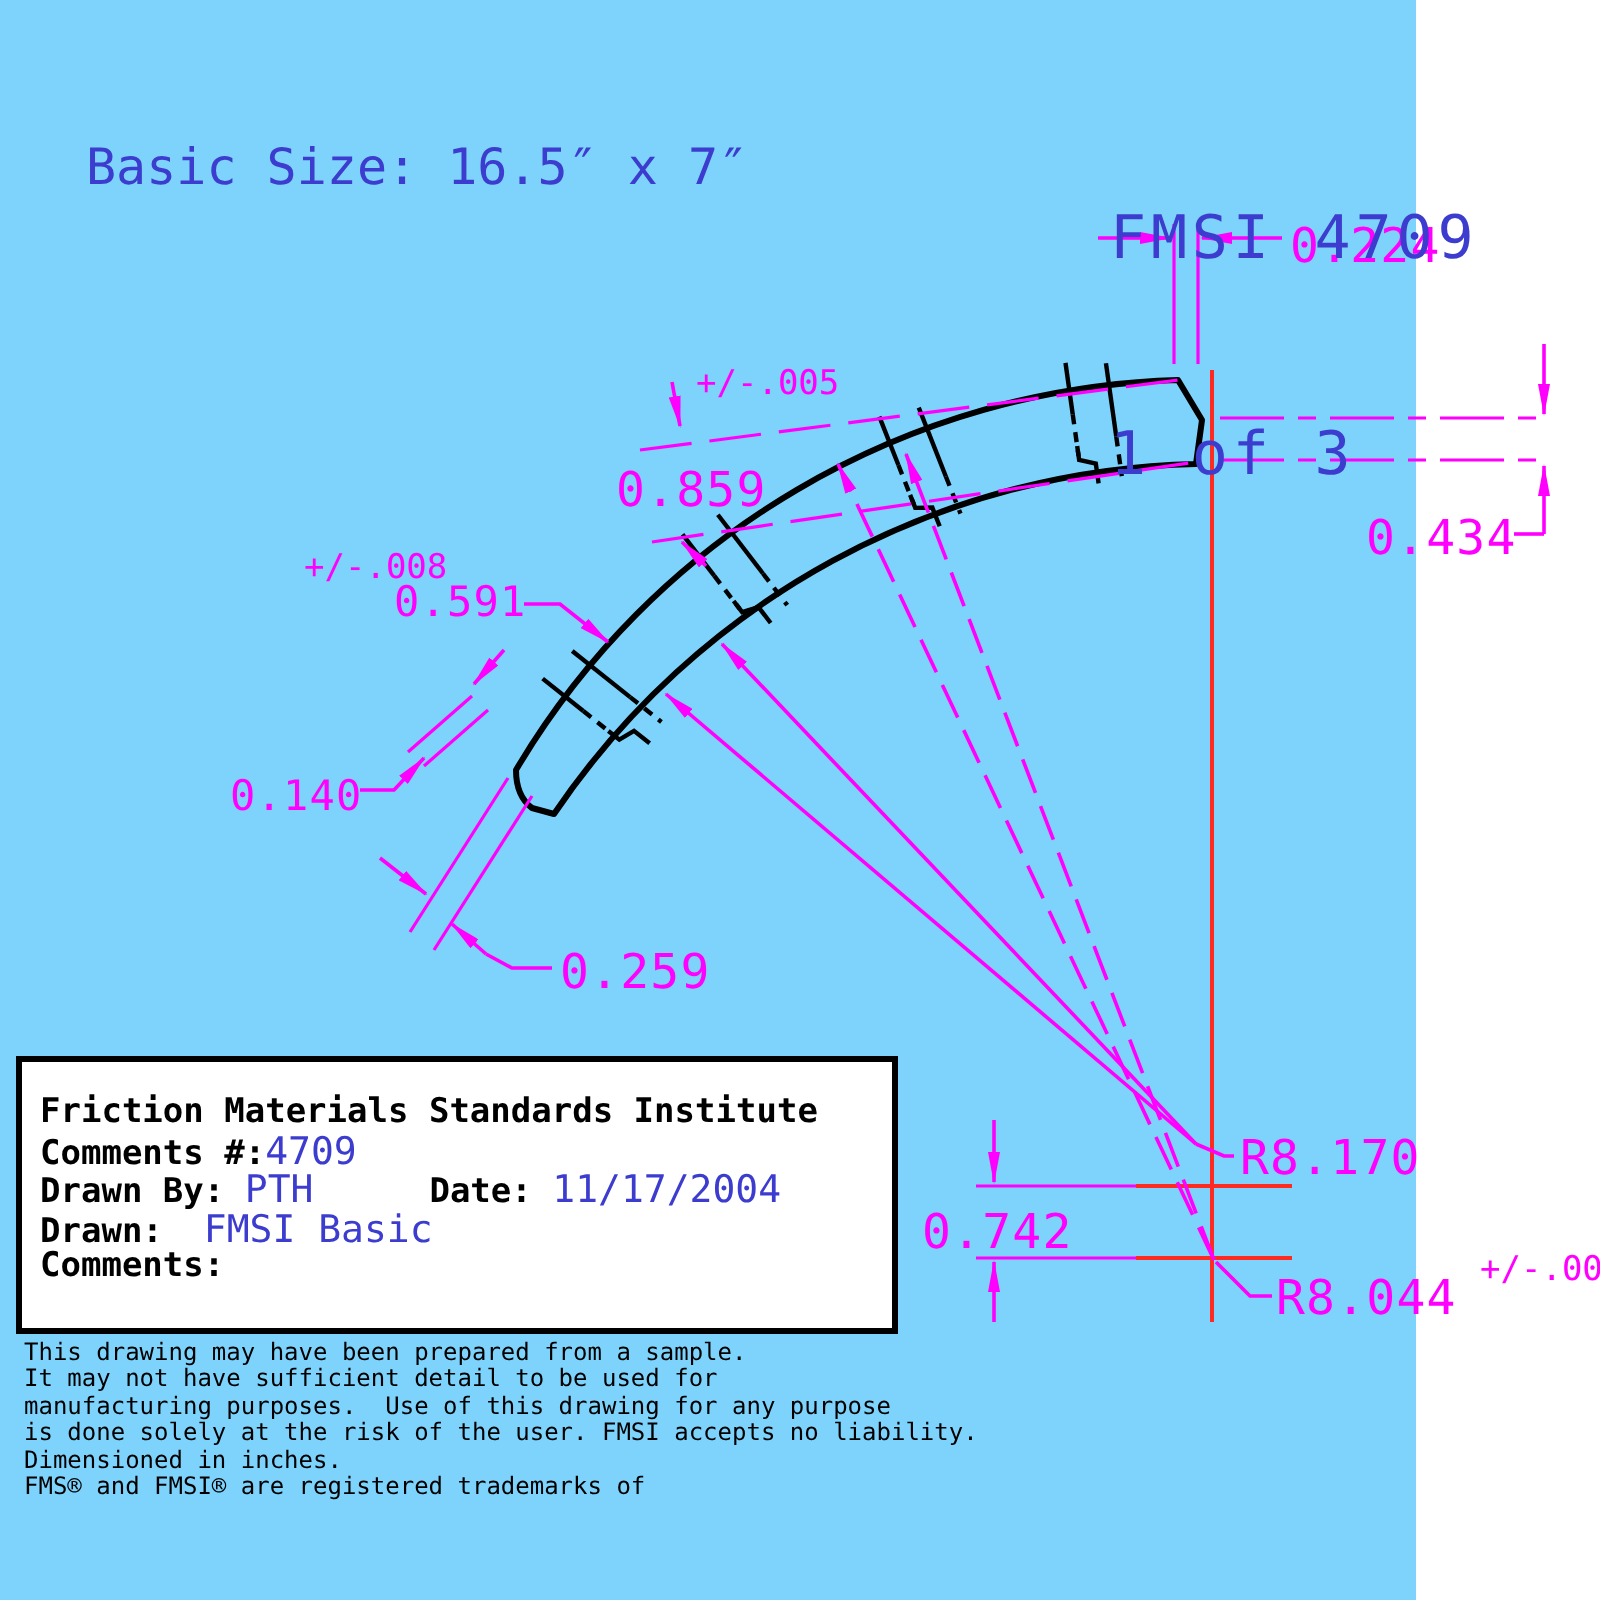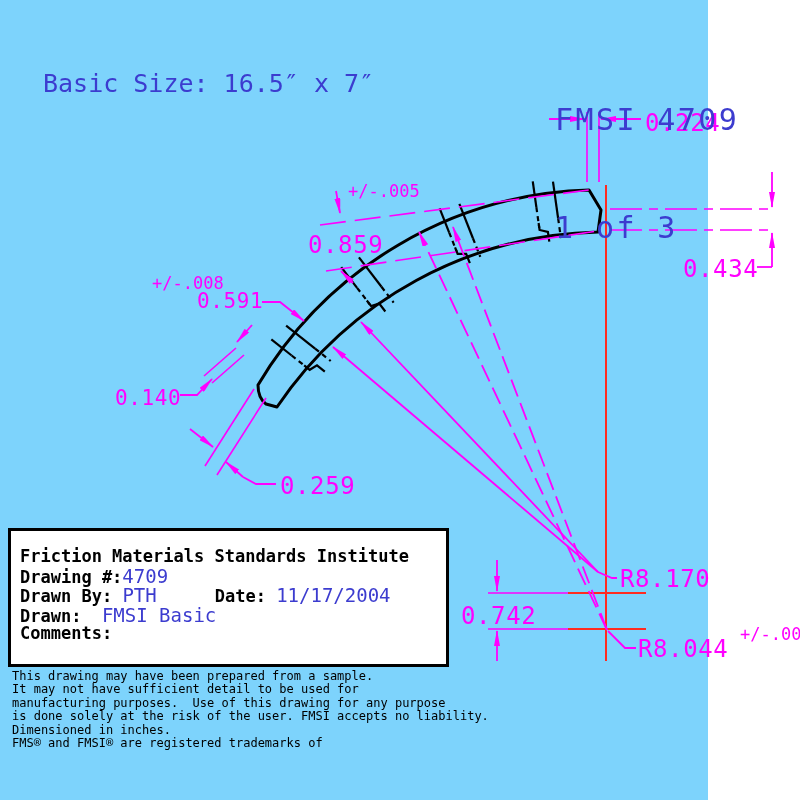--- a/index.html
+++ b/index.html
@@ -151,21 +151,21 @@
 
   <div id="basic-size">Basic Size: 16.5″ x 7″</div>
 
   <div id="fmsi-head">
     <div>FMSI 4709</div>
     <div>1 of 3</div>
   </div>
 
   <div id="title-block">
     <div class="row" style="top:15px">Friction Materials Standards Institute</div>
-    <div class="row" style="top:34px"><span>Drawing #:</span><span class="val">4709</span></div>
+    <div class="row" style="top:34px"><span>Comments #:</span><span class="val">4709</span></div>
     <div class="row" style="top:53px"><span>Drawn By:</span> <span class="val">PTH</span><span style="display:inline-block;width:58px"></span><span>Date:</span> <span class="val">11/17/2004</span></div>
     <div class="row" style="top:73px"><span>Drawn:</span>  <span class="val">FMSI Basic</span></div>
     <div class="row" style="top:92px"><span>Comments:</span></div>
   </div>
 
   <div id="disclaimer">
     <div>This drawing may have been prepared from a sample.</div>
     <div>It may not have sufficient detail to be used for</div>
     <div>manufacturing purposes.  Use of this drawing for any purpose</div>
     <div>is done solely at the risk of the user. FMSI accepts no liability.</div>

